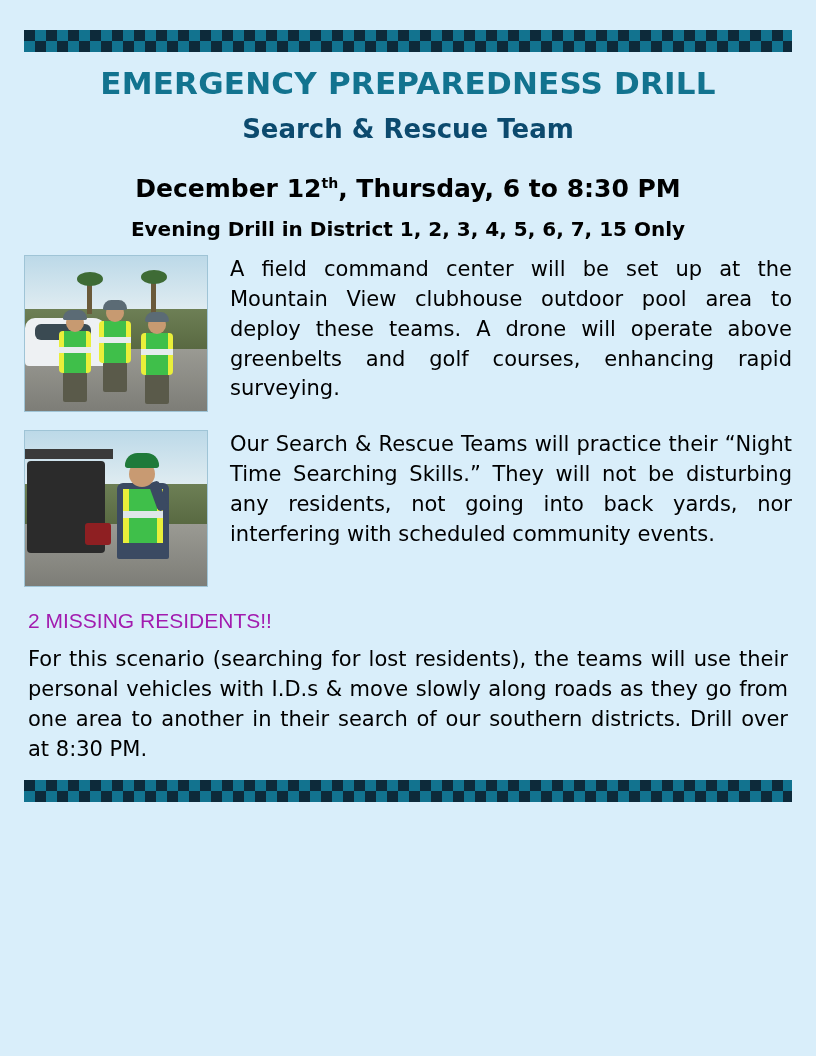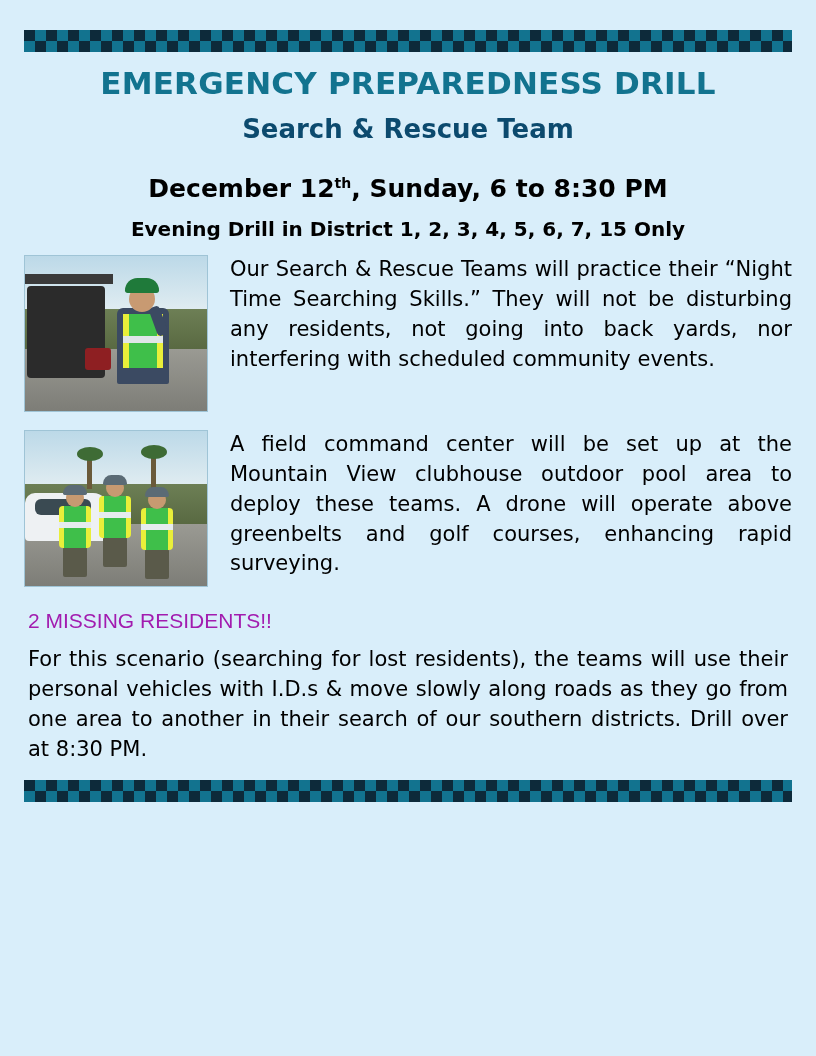--- a/index.html
+++ b/index.html
@@ -256,42 +256,24 @@
 <body>
 
 <div class="page">
 
   <div class="ribbon ribbon-top"></div>
 
   <h1 class="title">EMERGENCY PREPAREDNESS DRILL</h1>
   <h2 class="subtitle">Search &amp; Rescue Team</h2>
 
   <div class="datetime">
-    <span>December 12</span><sup>th</sup><span>, Sunday, 6 to 8:30 PM</span>
+    <span>December 12</span><sup>th</sup><span>, Thursday, 6 to 8:30 PM</span>
   </div>
 
   <div class="districts">Evening Drill in District 1, 2, 3, 4, 5, 6, 7, 15 Only</div>
-
-  <div class="block">
-    <div class="photo">
-      <div class="sky"></div>
-      <div class="mid"></div>
-      <div class="ground"></div>
-      <div class="p1-cart"></div>
-      <div class="p1-cart-top"></div>
-      <div class="p1-red"></div>
-      <div class="p1-body"></div>
-      <div class="p1-vest"></div>
-      <div class="p1-vest-stripe"></div>
-      <div class="p1-arm"></div>
-      <div class="p1-head"></div>
-      <div class="p1-hat"></div>
-    </div>
-    <div class="body-text">Our Search &amp; Rescue Teams will practice their “Night Time Searching Skills.”  They will not be disturbing any residents, not going into back yards, nor interfering with scheduled community events.</div>
-  </div>
 
   <div class="block">
     <div class="photo">
       <div class="sky"></div>
       <div class="mid"></div>
       <div class="ground"></div>
       <div class="p2-palm a"></div>
       <div class="p2-palmtop a"></div>
       <div class="p2-palm b"></div>
       <div class="p2-palmtop b"></div>
@@ -315,20 +297,38 @@
         <div class="legs"></div>
         <div class="torso"></div>
         <div class="stripe"></div>
         <div class="head"></div>
         <div class="cap"></div>
       </div>
     </div>
     <div class="body-text">A field command center will be set up at the Mountain View clubhouse outdoor pool area to deploy these teams.  A drone will operate above greenbelts and golf courses, enhancing rapid surveying.</div>
   </div>
 
+  <div class="block">
+    <div class="photo">
+      <div class="sky"></div>
+      <div class="mid"></div>
+      <div class="ground"></div>
+      <div class="p1-cart"></div>
+      <div class="p1-cart-top"></div>
+      <div class="p1-red"></div>
+      <div class="p1-body"></div>
+      <div class="p1-vest"></div>
+      <div class="p1-vest-stripe"></div>
+      <div class="p1-arm"></div>
+      <div class="p1-head"></div>
+      <div class="p1-hat"></div>
+    </div>
+    <div class="body-text">Our Search &amp; Rescue Teams will practice their “Night Time Searching Skills.”  They will not be disturbing any residents, not going into back yards, nor interfering with scheduled community events.</div>
+  </div>
+
   <div class="missing">2 MISSING RESIDENTS!!</div>
 
   <div class="scenario">For this scenario (searching for lost residents), the teams will use their personal vehicles with I.D.s &amp; move slowly along roads as they go from one area to another in their search of our southern districts.  Drill over at 8:30 PM.</div>
 
 
   <div class="ribbon ribbon-bottom"></div>
 
 
 </div>
 

